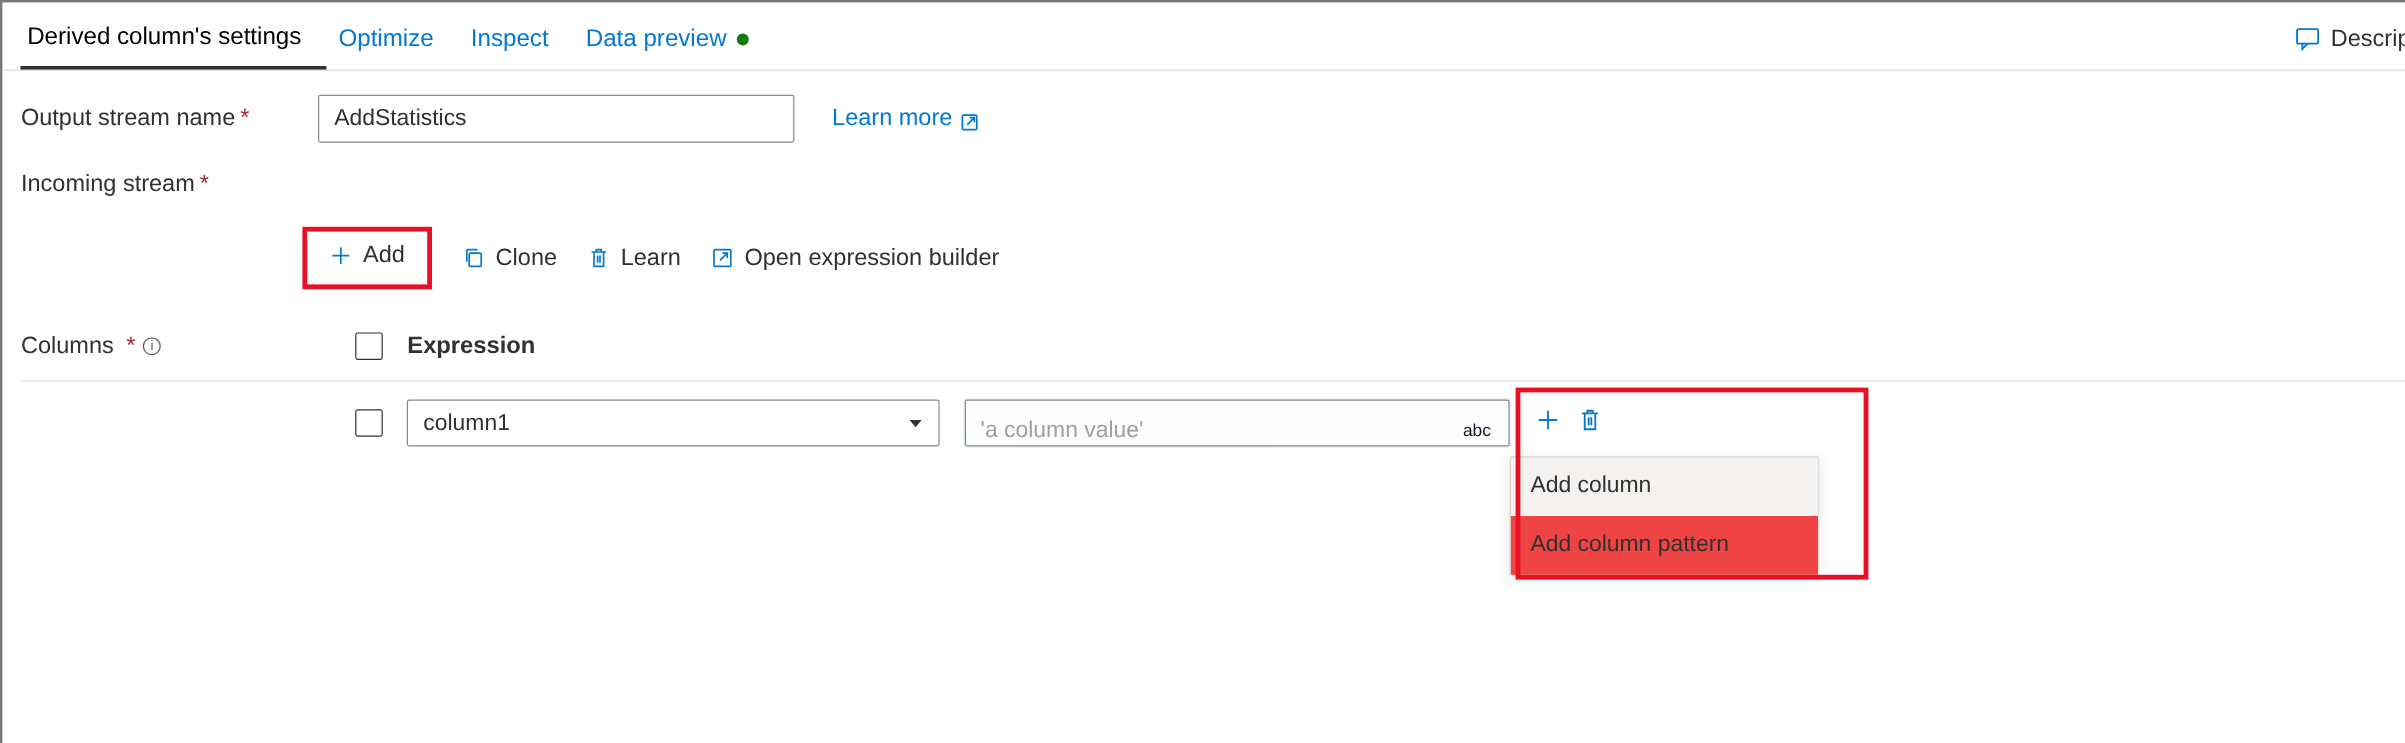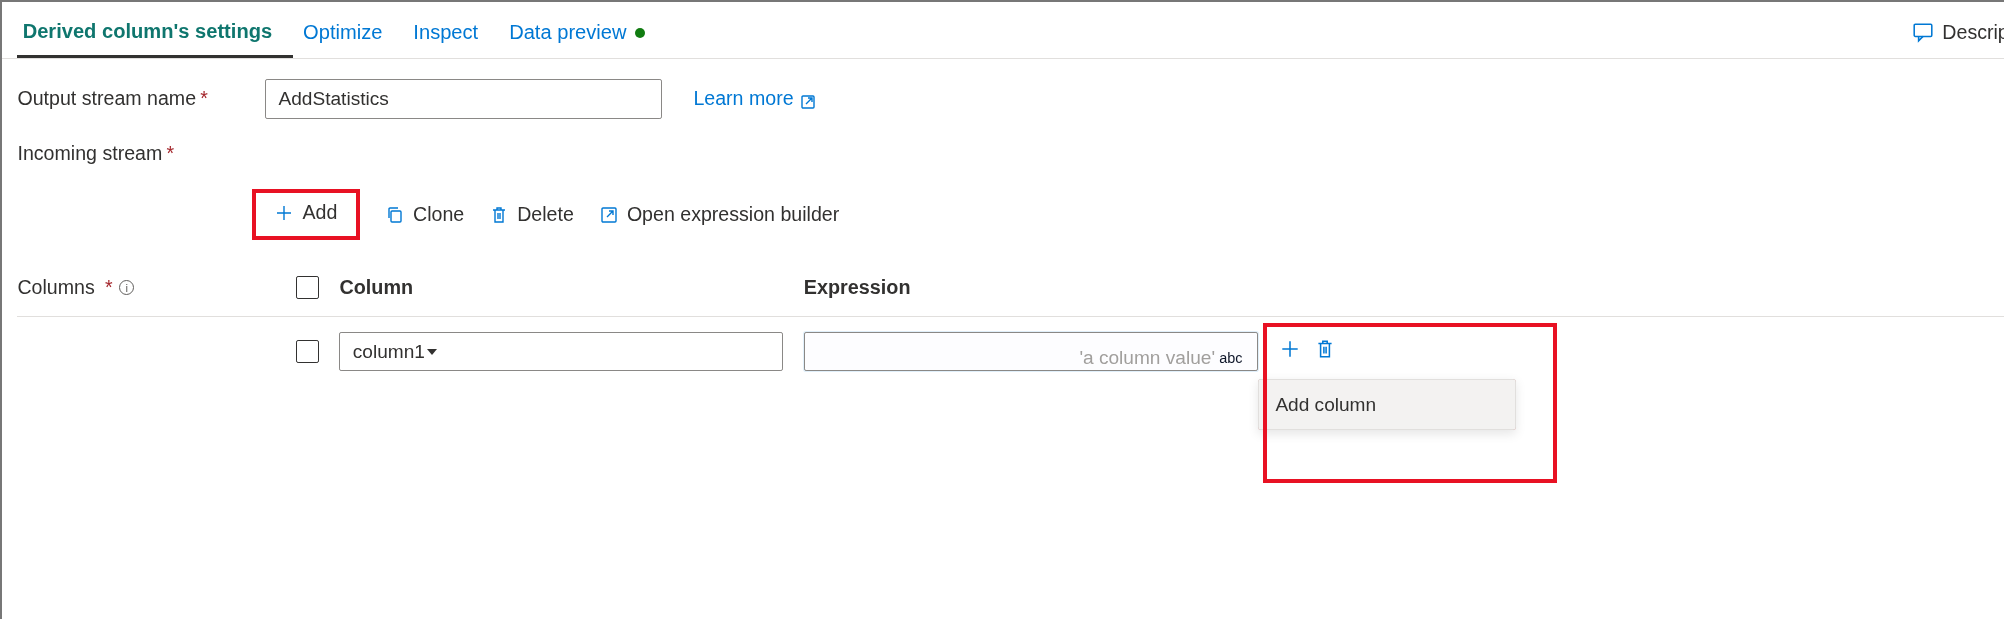--- a/index.html
+++ b/index.html
@@ -27,22 +27,22 @@
     padding: 1.3rem 2.0rem 1.2rem 0.5rem;
     margin-right: 0.5rem;
     cursor: pointer;
     color: #0078d4;
     display: flex;
     align-items: center;
     gap: 0.8rem;
     font-size: 1.95rem;
   }
   .tab.active {
-    color: #0f766e;
-    font-weight: 700;
+    color: #000000;
+    font-weight: 400;
     border-bottom: 0.3rem solid #323130;
   }
   .dot-green {
     width: 1.0rem;
     height: 1.0rem;
     border-radius: 50%;
     background: #107c10;
     display: inline-block;
   }
   .description {
@@ -147,32 +147,32 @@
     align-items: center;
     padding: 1.5rem 0 0 27.0rem;
   }
   .col-select {
     border: 0.1rem solid #8a8886;
     border-radius: 0.2rem;
     width: 43.0rem;
     height: 3.8rem;
     display: flex;
     align-items: center;
-    justify-content: flex-start;
+    justify-content: space-between;
     padding: 0 1.2rem;
     font-size: 1.85rem;
   }
   .expr-field {
     border: 0.1rem solid #8a8886;
     border-radius: 0.2rem;
     width: 44.0rem;
     height: 3.8rem;
     display: flex;
     align-items: center;
-    justify-content: flex-end;
+    justify-content: space-between;
     padding: 12px 1.0rem 0 1.2rem;
     font-size: 1.85rem;
     color: #a19f9d;
     margin-left: 2.0rem;
     background: #fdfdff;
     box-shadow: 0 0 0 0.1rem rgba(0,120,212,0.12);
   }
   .abc-chip {
     font-size: 1.4rem;
     color: #0f172a;
@@ -280,42 +280,41 @@
           </svg>
       </span>
       <span>Clone</span>
     </span>
     <span class="btn">
       <span class="ico">
         <svg width="20" height="20" viewBox="0 0 20 20" fill="none" stroke="#0078d4" stroke-width="1.4">
             <path d="M4 5 H16 M8 5 V3 H12 V5 M6 5 V17 H14 V5 M9 8 V14 M11 8 V14"></path>
           </svg>
       </span>
-      <span>Delete</span>
+      <span>Learn</span>
     </span>
     <span class="btn">
       <span class="ico">
         <svg width="20" height="20" viewBox="0 0 20 20" fill="none" stroke="#0078d4" stroke-width="1.4">
             <rect x="3" y="3" width="14" height="14" rx="1"></rect>
             <path d="M8 12 L14 6 M10 6 H14 V10"></path>
           </svg>
       </span>
       <span>Open expression builder</span>
     </span>
   </div>
 
   <div class="columns-section">
     <div class="columns-header">
       <div class="columns-label">
         <span>Columns</span>
           <span class="req">*</span>
         <span class="info-ico">i</span>
       </div>
       <span class="check"></span>
-      <span class="col-h column">Column</span>
       <span class="col-h">Expression</span>
     </div>
 
     <div class="data-row">
       <span class="check"></span>
       <div class="col-select">
         <span>column1</span>
         <span>
           <svg width="14" height="14" viewBox="0 0 14 14" fill="#323130">
               <path d="M2 4 L7 10 L12 4 Z"></path>
@@ -334,19 +333,20 @@
               </svg>
           </span>
           <span class="icobtn">
             <svg width="22" height="22" viewBox="0 0 20 20" fill="none" stroke="#0078d4" stroke-width="1.4">
                 <path d="M4 5 H16 M8 5 V3 H12 V5 M6 5 V17 H14 V5 M9 8 V14 M11 8 V14"></path>
               </svg>
           </span>
         </span>
         <div class="dropdown-menu">
           <div class="menu-item hover"><span>Add column</span></div>
+          <div class="menu-item"><span>Add column pattern</span></div>
         </div>
         <div class="highlight-red-2" style="top:-1.5rem; left:0.5rem; width:28.5rem; height:15.5rem;"></div>
       </div>
     </div>
   </div>
 
 </div>
 
 </body></html>

